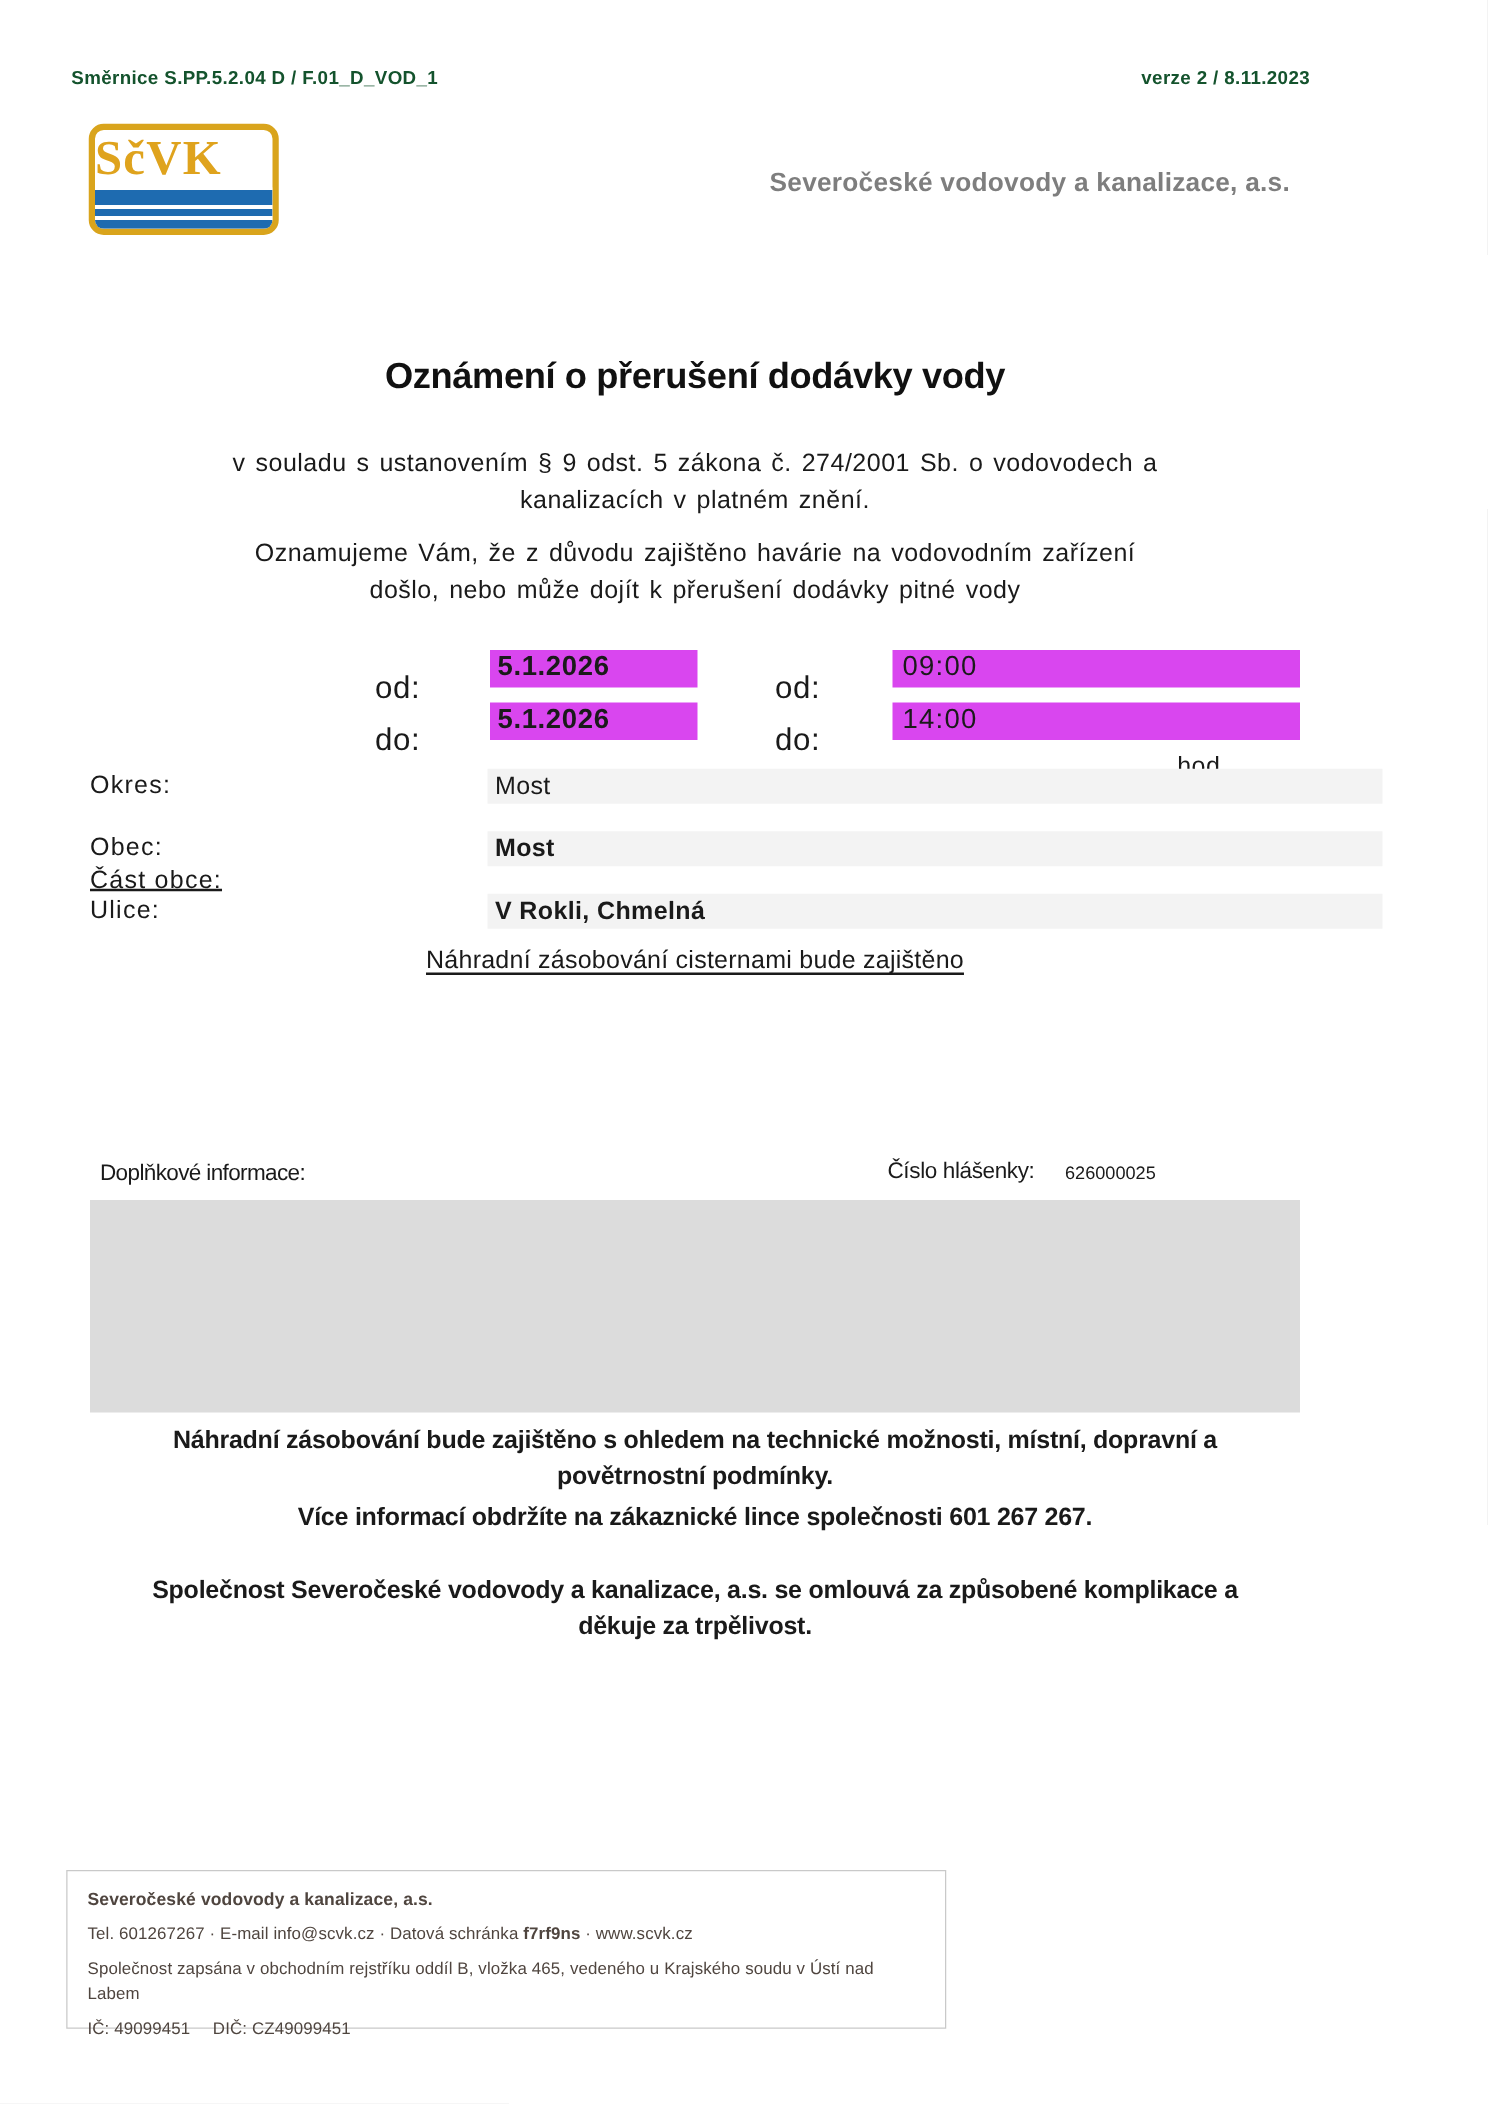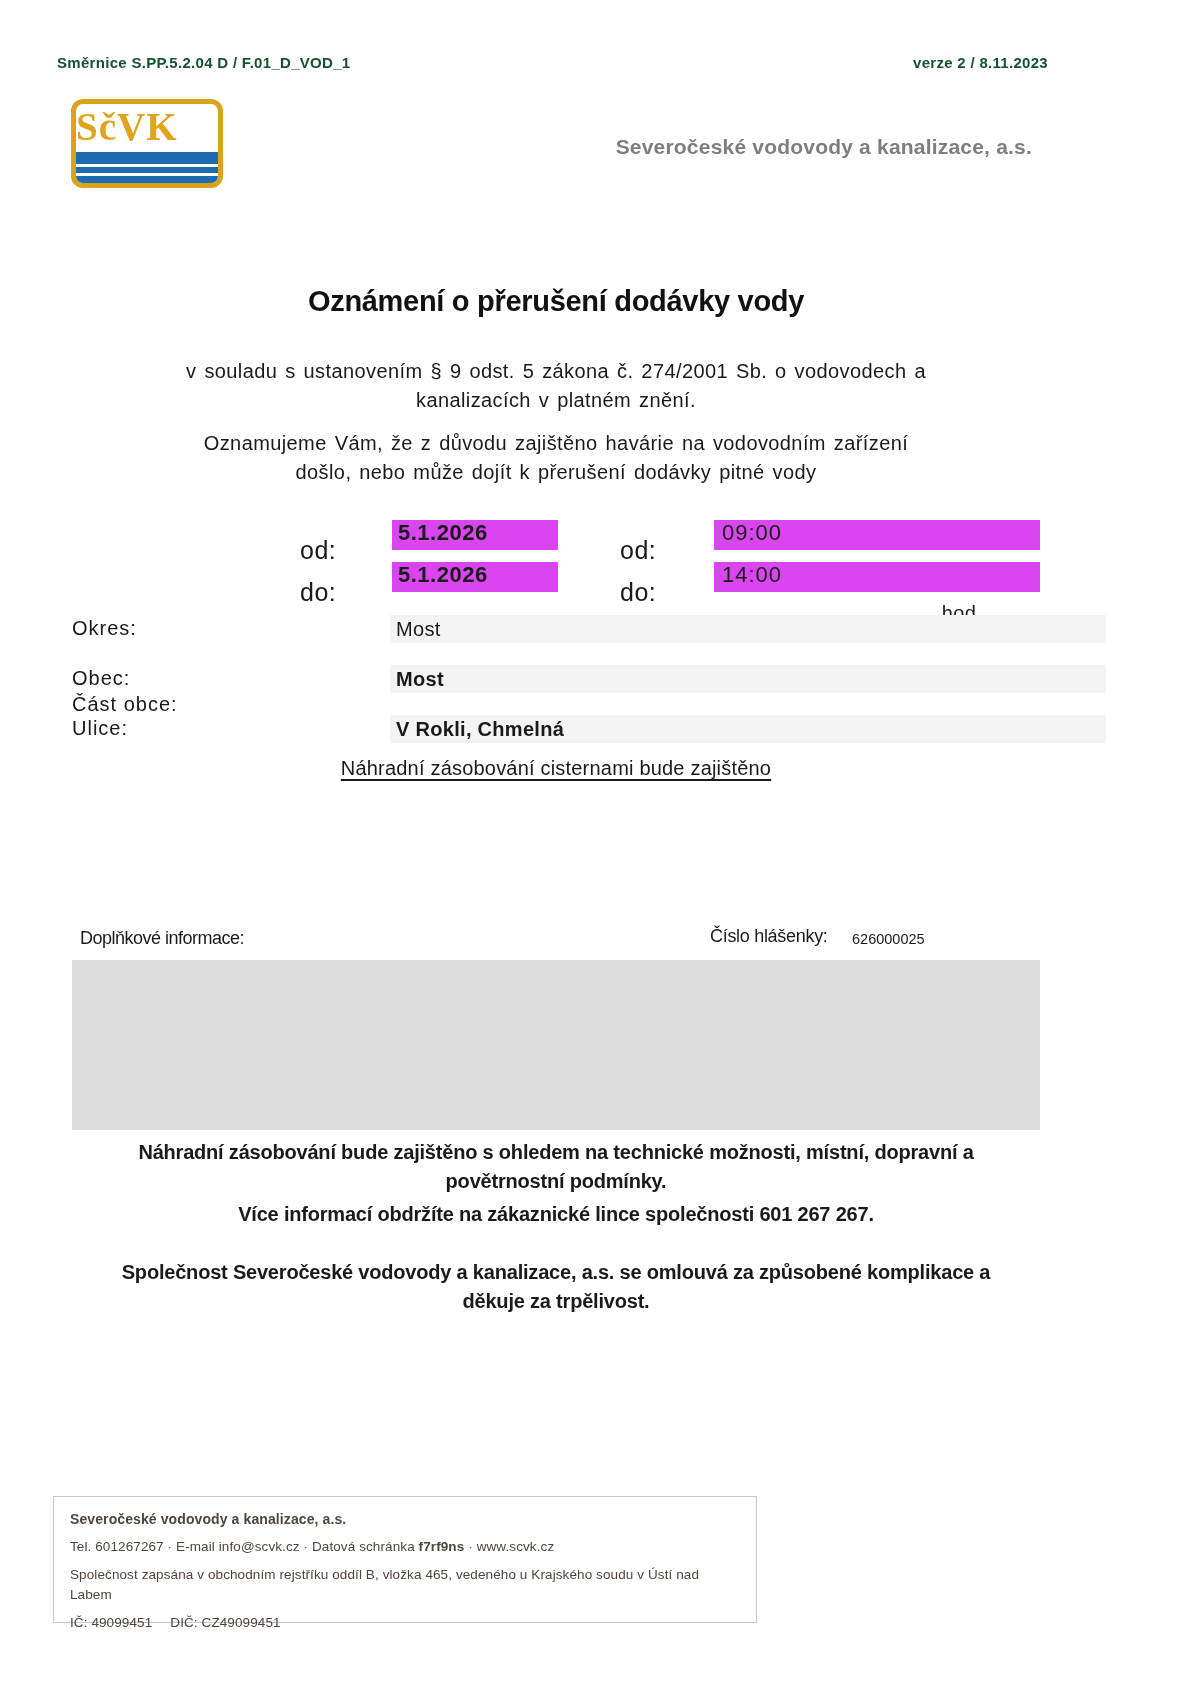--- a/index.html
+++ b/index.html
@@ -131,21 +131,21 @@
   <div class="loc-label" style="top:617px;">Okres:</div>
   <div class="loc-field" style="top:615px;">
     <span>Most</span>
   </div>
 
   <div class="loc-label" style="top:667px;">Obec:</div>
   <div class="loc-field" style="top:665px;">
     <span class="bold">Most</span>
   </div>
 
-  <div class="loc-label" style="top:693px;">Část obce:</div>
+  <div class="loc-label" style="top:693px;text-decoration:underline;">Část obce:</div>
 
   <div class="loc-label" style="top:717px;">Ulice:</div>
   <div class="loc-field" style="top:715px;">
     <span class="bold">V Rokli, Chmelná</span>
   </div>
 
   <div class="substitute">
     <span class="ul">Náhradní zásobování cisternami bude zajištěno</span>
   </div>
 

